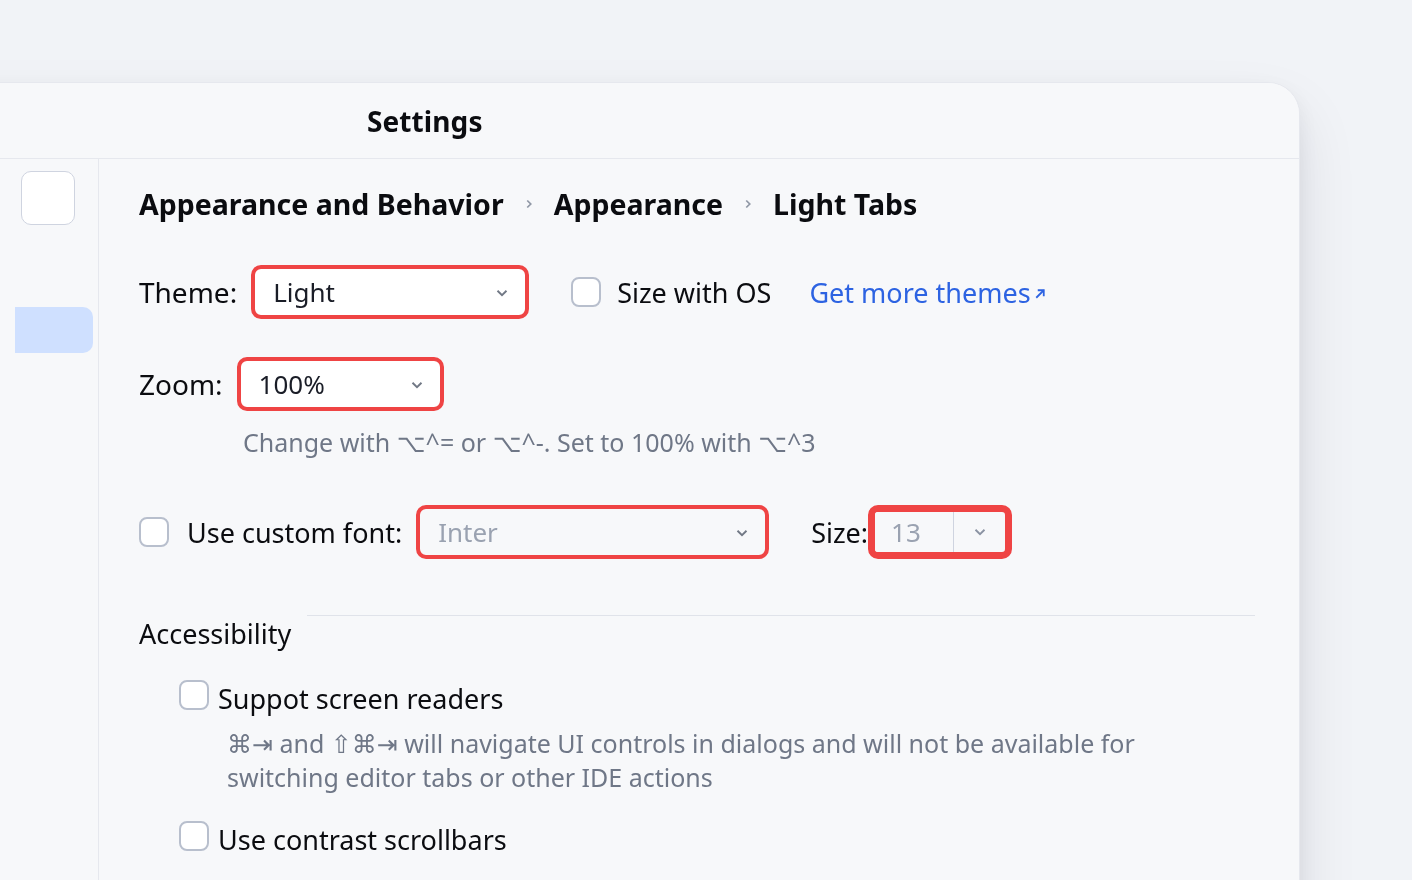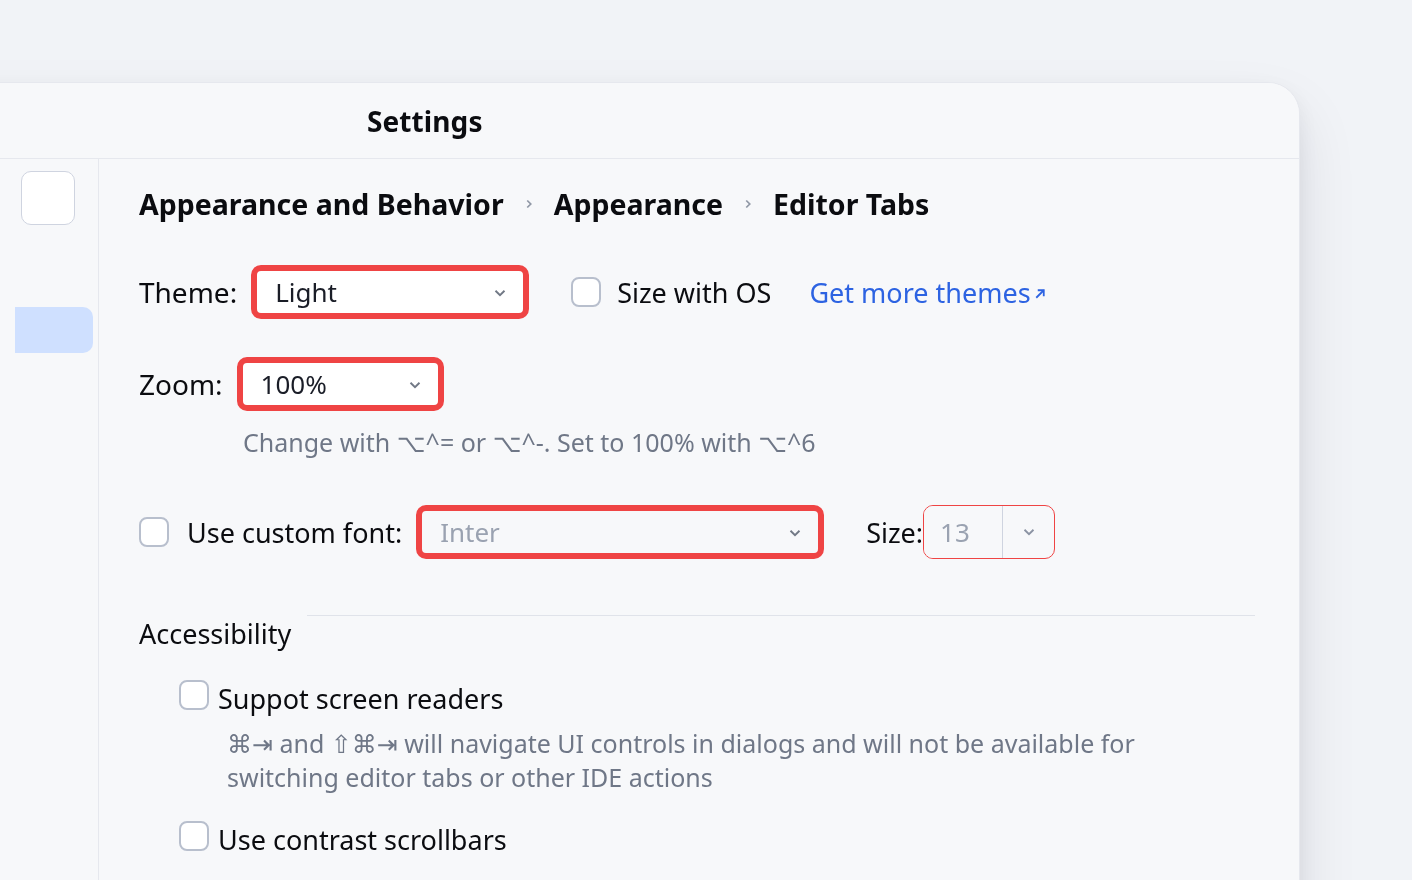--- a/index.html
+++ b/index.html
@@ -107,21 +107,21 @@
   }
   .row .label {
     font-size: 28px;
     color: #0b0c10;
   }
 
   
   .select {
     position: relative;
     background: #ffffff;
-    border: 6px solid #ef4444;
+    border: 4px solid #ef4444;
     border-radius: 10px;
     height: 54px;
     display: inline-flex;
     align-items: center;
     padding: 0 46px 0 18px;
     font-size: 26px;
     color: #1a1d27;
   }
   .select.disabled {
     color: #9aa2b1;
@@ -129,21 +129,21 @@
   }
   .select .caret {
     position: absolute;
     right: 14px; top: 50%; transform: translateY(-50%);
     color: #717885;
   }
   .select .caret svg { width: 18px; height: 18px; }
 
   .stepper {
     display:inline-flex; align-items:stretch;
-    height:54px; border:1px solid #ef4444; border-radius:10px;
+    height:54px; border:7px solid #ef4444; border-radius:10px;
     background:#f7f8fa; overflow:hidden;
   }
   .stepper .val{
     display:flex;align-items:center;justify-content:flex-start;
     padding:0 16px; font-size:26px; color:#9aa2b1; min-width:78px; background:#f7f8fa;
   }
   .stepper .btns{
     width:52px; border-left:1px solid #cfd4e0; display:flex;align-items:center;justify-content:center;
     color:#8b93a3;
   }
@@ -205,21 +205,21 @@
   .row.theme .select { width: 278px; }
   .row.theme .sync { display:flex;align-items:center;gap:16px; margin-left: 28px; }
   .row.theme .sync .txt{ font-size:27px; }
   .row.theme .link { margin-left: 24px; }
 
   .row.zoom .select { width: 207px; }
   .zoom-block .hint { margin-left: 104px; }
 
   .row.font { margin-top: 46px; }
   .row.font .label2 { font-size:27px; margin-left: 4px; }
-  .row.font .select { width: 408px; }
+  .row.font .select { width: 353px; }
   .row.font .sizewrap { display:flex;align-items:center;gap:0; margin-left: 28px; }
   .row.font .sizewrap .szlbl{ font-size:27px; }
 </style>
 </head>
 <body>
 
 <div class="stage">
   <div class="window">
 
     <div class="titlebar">
@@ -241,21 +241,21 @@
             <svg viewBox="0 0 24 24" fill="none" stroke="currentColor" stroke-width="3">
                 <path d="M9 6l6 6-6 6"></path>
               </svg>
           </span>
           <span>Appearance</span>
           <span class="chev">
             <svg viewBox="0 0 24 24" fill="none" stroke="currentColor" stroke-width="3">
                 <path d="M9 6l6 6-6 6"></path>
               </svg>
           </span>
-          <span>Editor Tabs</span>
+          <span>Light Tabs</span>
         </div>
 
         <div class="row theme">
           <span class="label">Theme:</span>
           <div class="select">
             <span>Light</span>
             <span class="caret">
               <svg viewBox="0 0 24 24" fill="none" stroke="currentColor" stroke-width="2.5">
                   <path d="M6 9l6 6 6-6"></path>
                 </svg>
@@ -281,21 +281,21 @@
             <span class="label" style="min-width:78px;">Zoom:</span>
             <div class="select">
               <span>100%</span>
               <span class="caret">
                 <svg viewBox="0 0 24 24" fill="none" stroke="currentColor" stroke-width="2.5">
                     <path d="M6 9l6 6 6-6"></path>
                   </svg>
               </span>
             </div>
           </div>
-          <div class="hint">Change with ⌥^= or ⌥^-. Set to 100% with ⌥^6</div>
+          <div class="hint">Change with ⌥^= or ⌥^-. Set to 100% with ⌥^3</div>
         </div>
 
         <div class="row font">
           <span class="checkbox"></span>
           <span class="label2">Use custom font:</span>
           <div class="select disabled">
             <span>Inter</span>
             <span class="caret">
               <svg viewBox="0 0 24 24" fill="none" stroke="currentColor" stroke-width="2.5">
                   <path d="M6 9l6 6 6-6"></path>

